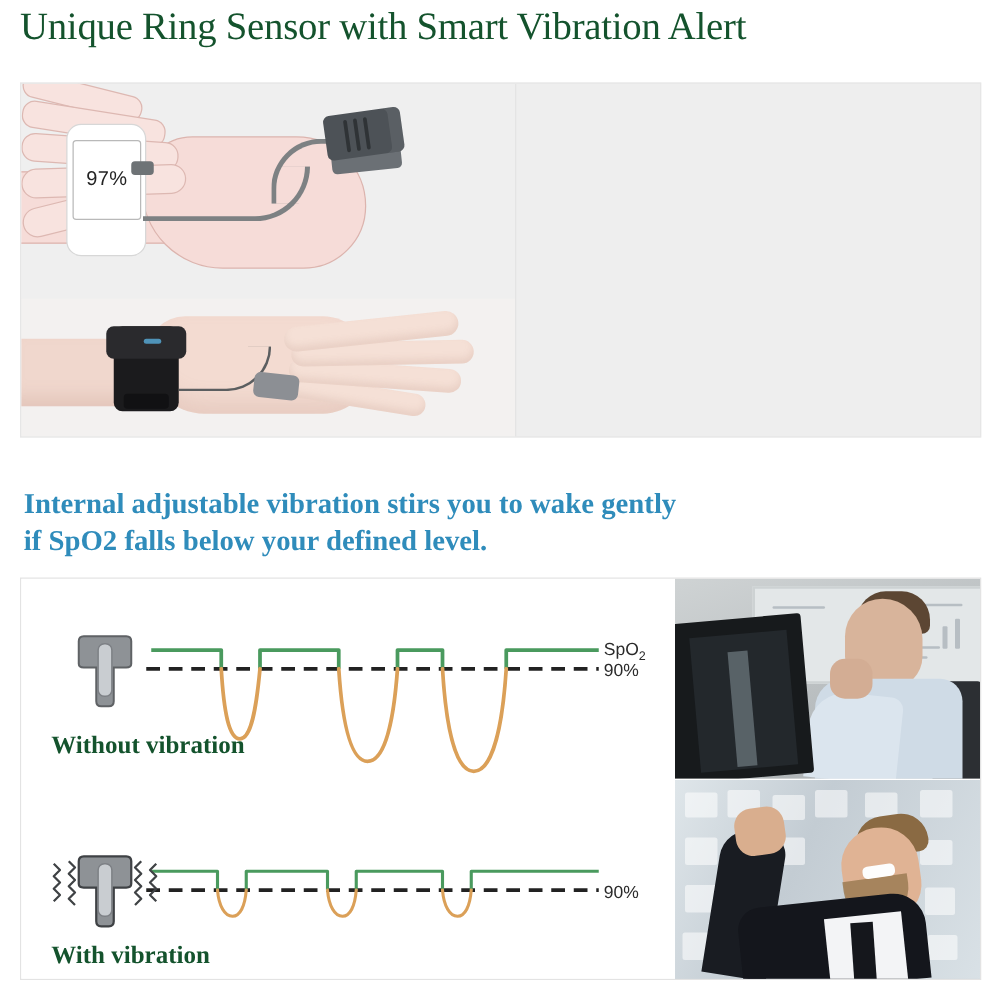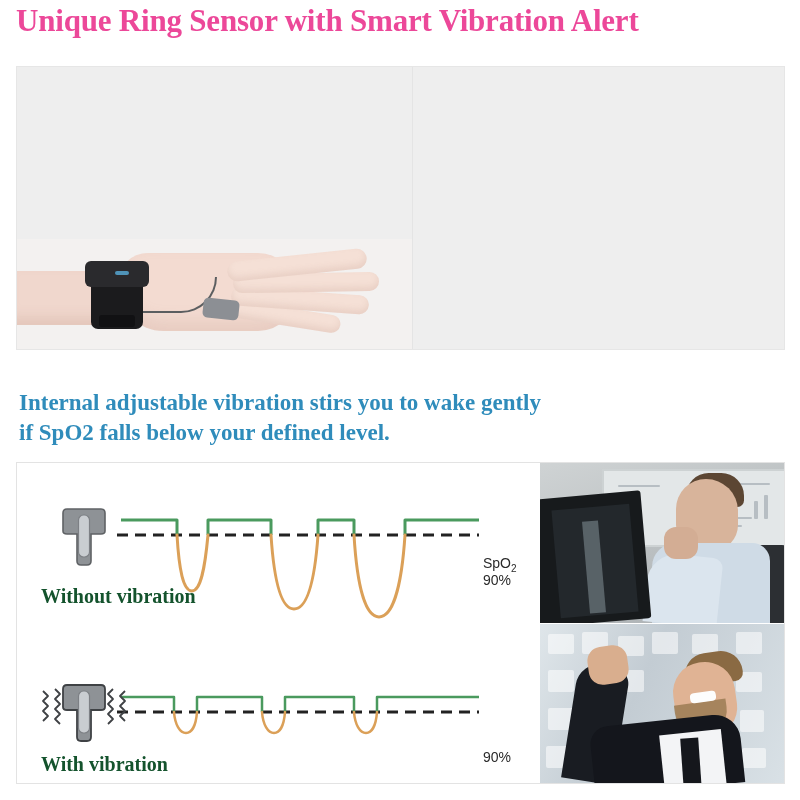--- a/index.html
+++ b/index.html
@@ -18,24 +18,24 @@
 
   
   .header{
     position:absolute;left:0;top:0;width:800px;height:52px;
     background:#ffffff;
   }
   .header-title{
     position:absolute;left:16px;top:1px;
     width:768px;
     font-family:"Liberation Serif", serif;
-    font-weight:bold;
+    font-weight:normal;
     font-size:31px;
     letter-spacing:-0.2px;
-    color:#ec4899;
+    color:#14532d;
     white-space:nowrap;
     line-height:40px;
   }
   .header-rule{
     position:absolute;left:0;top:52px;width:800px;height:1px;
     background:#ffffff;
   }
 
   
   .panel1{
@@ -225,21 +225,21 @@
     font-family:"Liberation Serif", serif;
     font-weight:bold;font-size:20px;color:#14532d;
     white-space:nowrap;
   }
   .cap1{left:24px;top:122px;}
   .cap2{left:24px;top:290px;}
 
   .axis-label{
     position:absolute;
     font-family:"Liberation Sans", sans-serif;
-    font-size:14px;color:#2a2a2a;white-space:nowrap;margin-top:44px;
+    font-size:14px;color:#2a2a2a;white-space:nowrap;
   }
   .lbl-spo2{left:466px;top:48px;}
   .lbl-90a{left:466px;top:65px;}
   .lbl-90b{left:466px;top:242px;}
   .lbl-spo2 sub{font-size:10px;}
 
   
   .photo{
     position:absolute;left:523px;width:246px;height:160px;
     overflow:hidden;
@@ -284,20 +284,46 @@
 
   <div class="header">
     <div class="header-title">Unique Ring Sensor with Smart Vibration Alert</div>
   </div>
   <div class="header-rule"></div>
 
   <div class="panel1">
 
     <div class="panel1-left">
 
+      <div class="illus-top">
+        <div class="ill-skin ill-arm"></div>
+        <div class="ill-skin ill-palm"></div>
+        <div class="ill-finger f5"></div>
+        <div class="ill-finger f4"></div>
+        <div class="ill-finger f3"></div>
+        <div class="ill-finger f2"></div>
+        <div class="ill-finger f1"></div>
+
+        <div class="watch-band"></div>
+        <div class="watch-face">
+          <span class="watch-value">97%</span>
+        </div>
+
+        <div class="cable"></div>
+        <div class="cable2"></div>
+        <div class="cable-plug"></div>
+
+        <div class="clip-b"></div>
+        <div class="clip">
+          <div class="clip-stripe" style="left:16px;top:5px;"></div>
+          <div class="clip-stripe" style="left:24px;top:5px;"></div>
+          <div class="clip-stripe" style="left:32px;top:5px;"></div>
+        </div>
+
+      </div>
 
       <div class="illus-bot">
         <div class="ph-arm"></div>
         <div class="ph-palm"></div>
         <div class="ph-fing pf4"></div>
         <div class="ph-fing pf3"></div>
         <div class="ph-fing pf2"></div>
         <div class="ph-fing pf1"></div>
         <div class="ph-cable"></div>
         <div class="ring-dev"></div>

